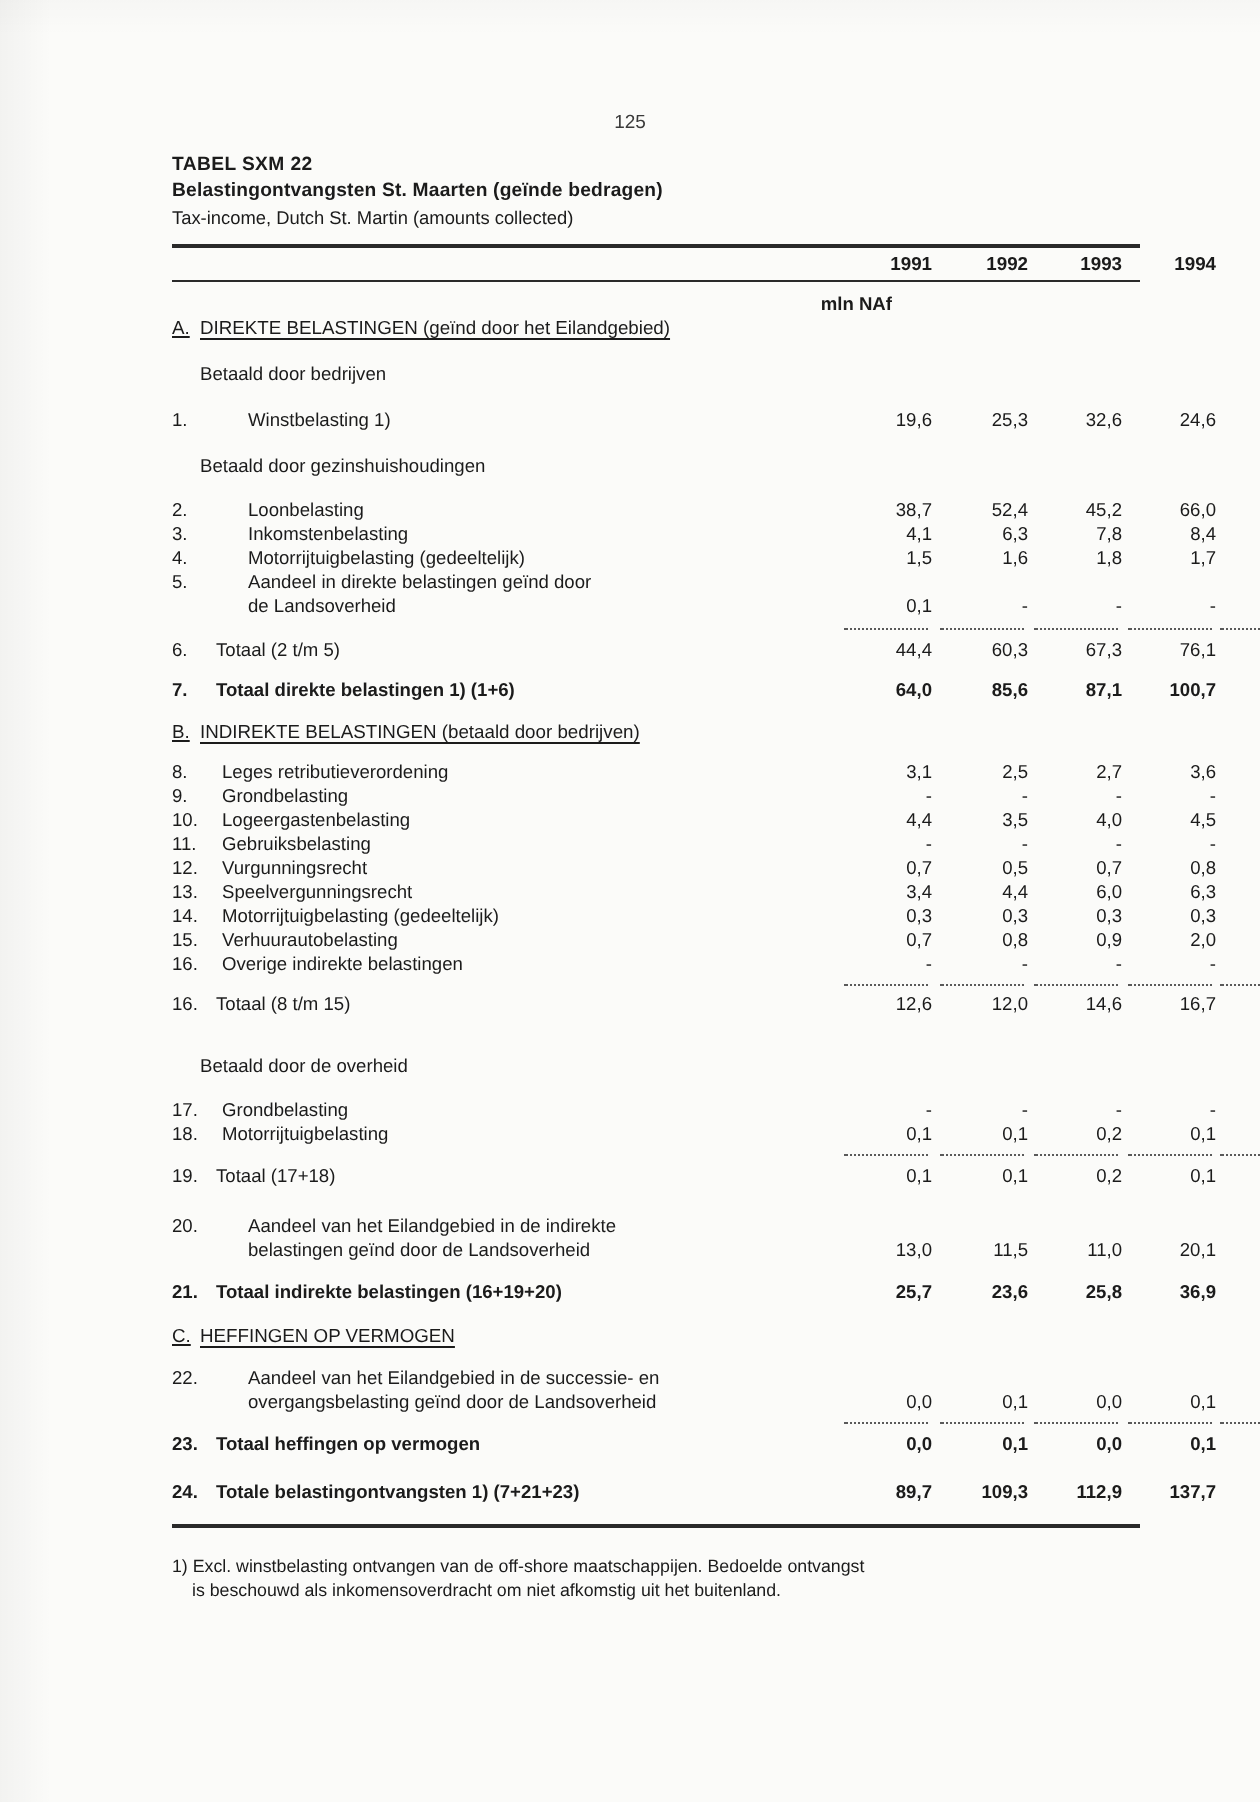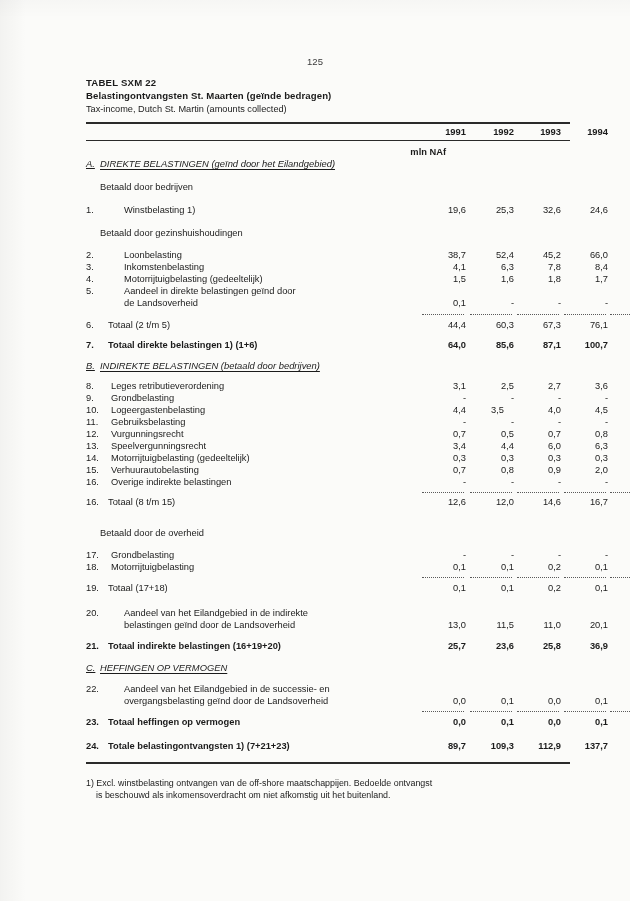--- a/index.html
+++ b/index.html
@@ -72,21 +72,20 @@
     text-align: right;
     font-size: 9.3px;
     font-weight: bold;
   }
 
   .sect {
     position: absolute;
     left: 86px;
     font-size: 9.4px;
     white-space: nowrap;
-    font-style: italic;
   }
   .sect .ul { text-decoration: underline; text-underline-offset: 2px; }
   .sect .letter { display:inline-block; width: 14px; text-decoration: underline; }
 
   .subhead {
     position: absolute;
     left: 100px;
     font-size: 9.3px;
     white-space: nowrap;
   }
@@ -292,21 +291,21 @@
       <span class="cell" style="left:429px">-</span>
       <span class="cell" style="left:476px">-</span>
       <span class="cell" style="left:522px">-</span>
     </span>
   </div>
   <div class="row" style="top:405px">
     <span class="num">10.</span>
     <span class="lbl">Logeergastenbelasting</span>
     <span class="cells">
       <span class="cell" style="left:334px">4,4</span>
-      <span class="cell" style="left:372px">3,5</span>
+      <span class="cell" style="left:382px">3,5</span>
       <span class="cell" style="left:429px">4,0</span>
       <span class="cell" style="left:476px">4,5</span>
       <span class="cell" style="left:522px">3,6</span>
     </span>
   </div>
   <div class="row" style="top:417px">
     <span class="num">11.</span>
     <span class="lbl">Gebruiksbelasting</span>
     <span class="cells">
       <span class="cell" style="left:334px">-</span>

